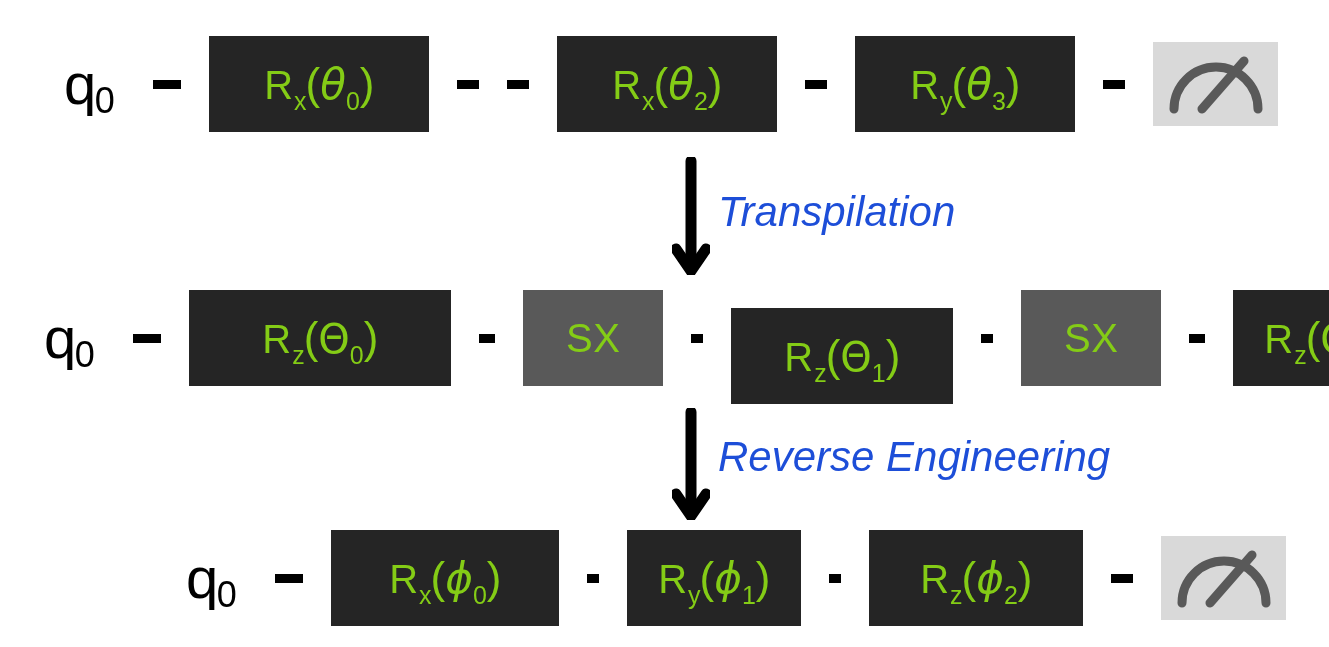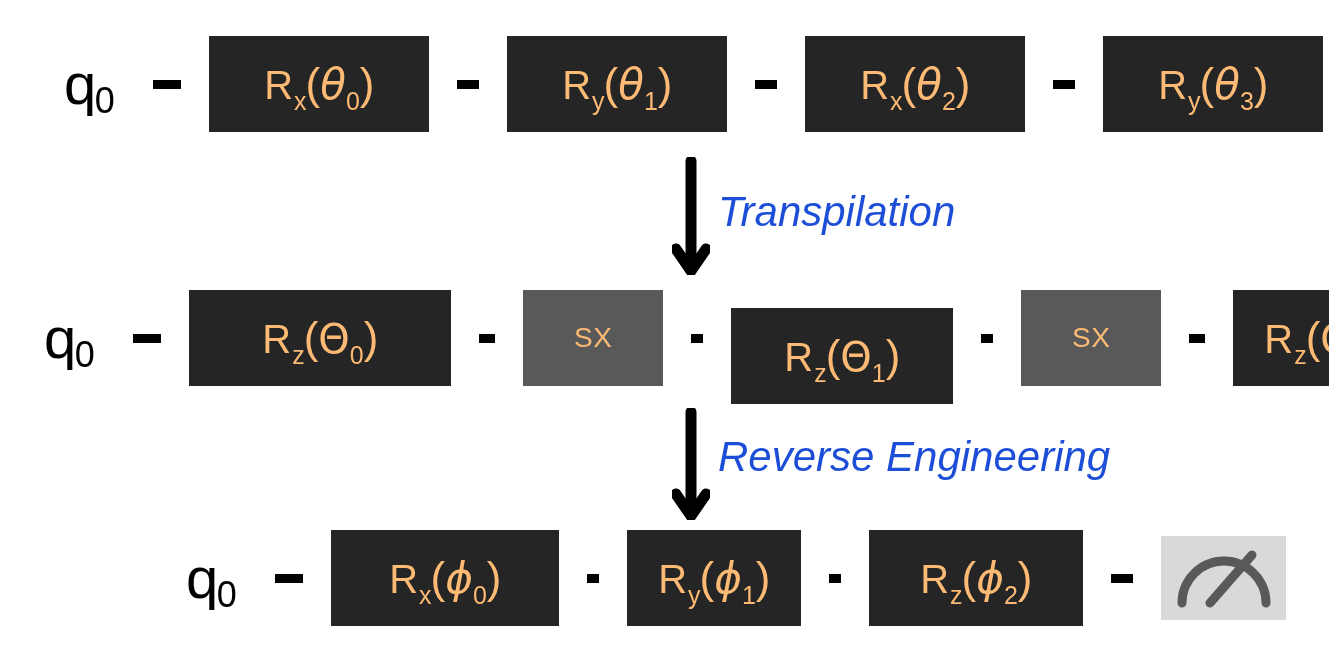--- a/index.html
+++ b/index.html
@@ -55,35 +55,35 @@
   .wire-gap    { width: 22px; }
   .wire-gap-sm { width: 16px; }
   .wire-gap-xs { width: 12px; }
 
   
   .gate {
     height: 96px;
     display: flex;
     align-items: center;
     justify-content: center;
-    color: #fdba74;
+    color: #84cc16;
     font-size: 40px;
     line-height: 1;
     flex: none;
     white-space: nowrap;
     box-sizing: border-box;
   }
   .gate-rot {
     background: #252525;
     width: 220px;
   }
   .gate-sx {
     background: #595959;
     width: 140px;
-    font-size: 28px;
+    font-size: 40px;
     letter-spacing: 0.5px;
   }
 
   
   .gate-name { font-size: 40px; }
   .gate-sub {
     font-size: 25px;
     position: relative;
     top: 11px;
     left: 1px;
@@ -144,23 +144,20 @@
     <span class="qubit-label"><span>q</span><span class="sub">0</span></span>
 
     <span class="wire wire-lead"></span>
 
     <div class="gate gate-rot">
       <span><span class="gate-name">R</span><span class="gate-sub">x</span><span class="paren">(</span><span class="greek-italic">θ</span><span class="idx-sub">0</span><span class="paren">)</span></span>
     </div>
 
     <span class="wire wire-gap"></span>
 
-    <div class="gate gate-rot">
-      <span><span class="gate-name">R</span><span class="gate-sub">y</span><span class="paren">(</span><span class="greek-italic">θ</span><span class="idx-sub">1</span><span class="paren">)</span></span>
-    </div>
 
     <span class="wire wire-gap"></span>
 
     <div class="gate gate-rot">
       <span><span class="gate-name">R</span><span class="gate-sub">x</span><span class="paren">(</span><span class="greek-italic">θ</span><span class="idx-sub">2</span><span class="paren">)</span></span>
     </div>
 
     <span class="wire wire-gap"></span>
 
     <div class="gate gate-rot">

